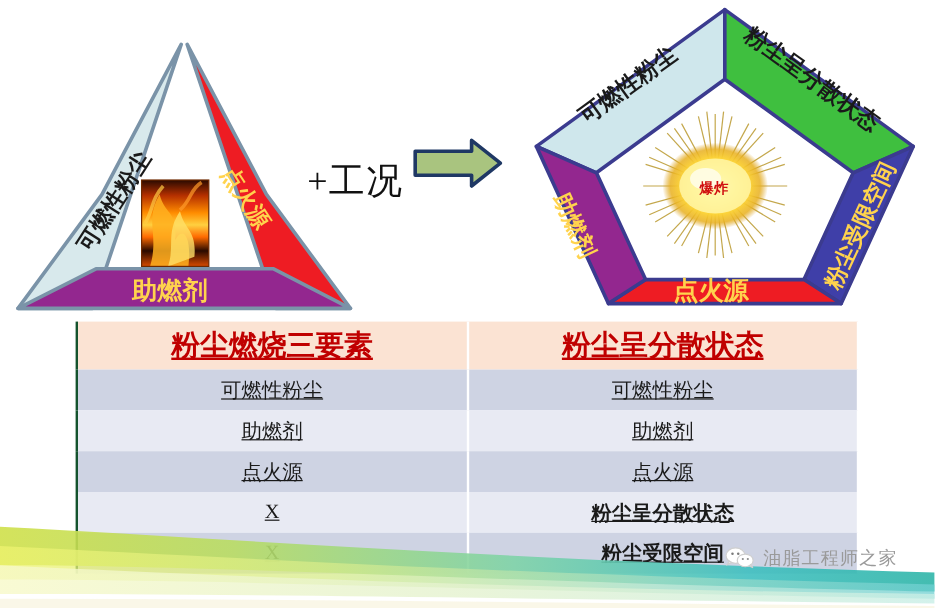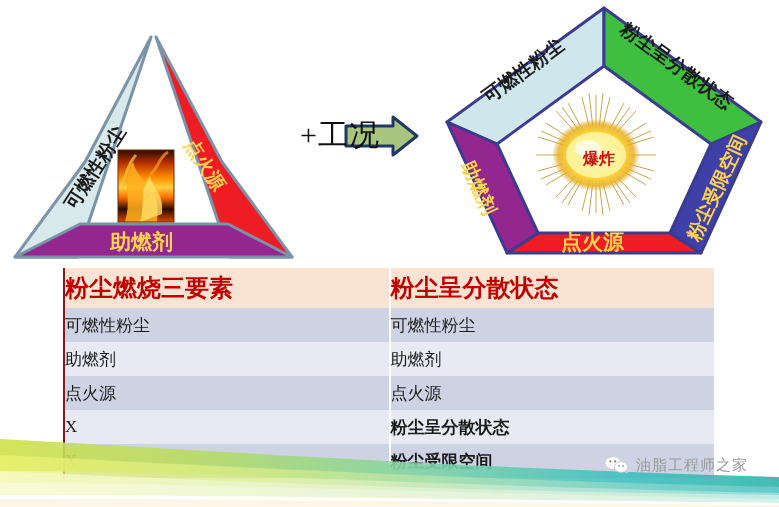--- a/index.html
+++ b/index.html
@@ -18,29 +18,29 @@
   
   .diagram{position:absolute;left:0;top:0;width:779px;height:268px;}
   .shape-svg{position:absolute;left:0;top:0;}
 
   
   .lbl{position:absolute;white-space:nowrap;font-weight:bold;
        font-family:"Liberation Serif","DejaVu Serif",serif;
        transform-origin:50% 50%;pointer-events:none;}
 
   
-  .op-text{position:absolute;left:256px;top:115px;font-size:30px;color:#111;
-    font-family:"Liberation Serif","DejaVu Serif",serif;letter-spacing:1px;margin-left:44px;}
+  .op-text{position:absolute;left:256px;top:131px;font-size:30px;color:#111;
+    font-family:"Liberation Serif","DejaVu Serif",serif;letter-spacing:1px;}
 
   
   .tbl{position:absolute;left:63px;top:268px;width:653px;border-collapse:collapse;
        table-layout:fixed;}
-  .tbl td{padding:0;margin:0;vertical-align:middle;
+  .tbl td{padding:0;margin:0;text-align:center;vertical-align:middle;
           font-family:"Liberation Serif","DejaVu Serif",serif;
-          border-left:2px solid #7f1d1d;border-right:2px solid #ffffff;}
+          border-left:2px solid #14532d;border-right:2px solid #ffffff;text-decoration:underline;}
   .tbl tr.head td{height:40px;background:#fbe3d3;color:#c00000;font-size:24px;font-weight:bold;}
   .tbl tr.r td{height:34px;font-size:17px;color:#1a1a1a;}
   .tbl tr.odd td{background:#ced3e3;}
   .tbl tr.even td{background:#e8eaf3;}
   .tbl td.red{color:#d63030;font-weight:bold;}
 
   
   .wm{position:absolute;left:604px;top:455px;display:flex;align-items:center;gap:6px;}
   .wm-txt{font-size:15px;color:#9a9a9a;font-family:Liberation Mono, monospace;
           letter-spacing:1px;text-align:center;}
@@ -172,21 +172,21 @@
     <div class="lbl" style="left:110px;top:228px;font-size:21px;color:#ffd34d;">助燃剂</div>
 
     <div class="op-text">+工况</div>
 
     <div class="lbl" style="left:476px;top:58px;font-size:19px;color:#1a1a1a;transform:rotate(-36deg);">可燃性粉尘</div>
     <div class="lbl" style="left:610px;top:53px;font-size:19px;color:#1a1a1a;transform:rotate(36deg);">粉尘呈分散状态</div>
     <div class="lbl" style="left:660px;top:175px;font-size:19px;color:#ffd34d;transform:rotate(-65deg);">粉尘受限空间</div>
     <div class="lbl" style="left:561px;top:228px;font-size:21px;color:#ffd34d;">点火源</div>
     <div class="lbl" style="left:450px;top:175px;font-size:19px;color:#ffd34d;transform:rotate(65deg);">助燃剂</div>
 
-    <div class="lbl" style="left:583px;top:149px;font-size:16px;color:#d01010;">爆炸</div>
+    <div class="lbl" style="left:583px;top:149px;font-size:12px;color:#d01010;">爆炸</div>
   </div>
 
   <table class="tbl">
     <tbody>
       <tr class="head">
         <td>粉尘燃烧三要素</td>
         <td>粉尘呈分散状态</td>
       </tr>
       <tr class="r odd">
         <td>可燃性粉尘</td>

